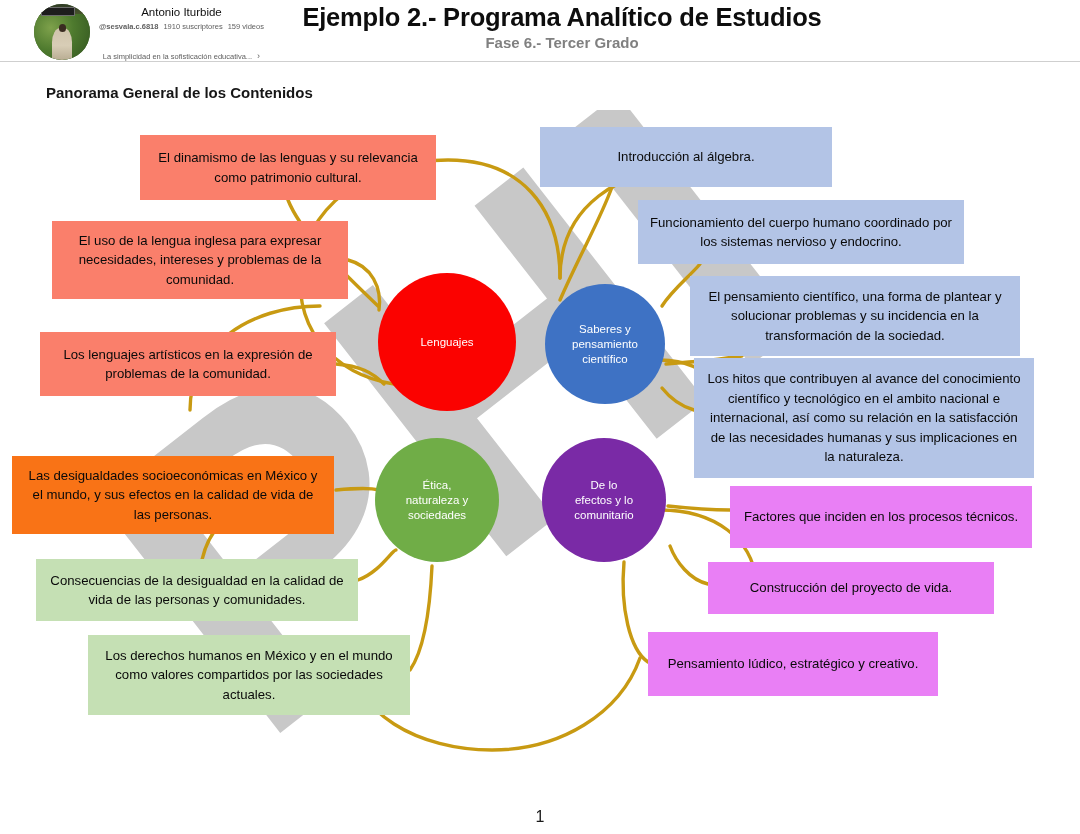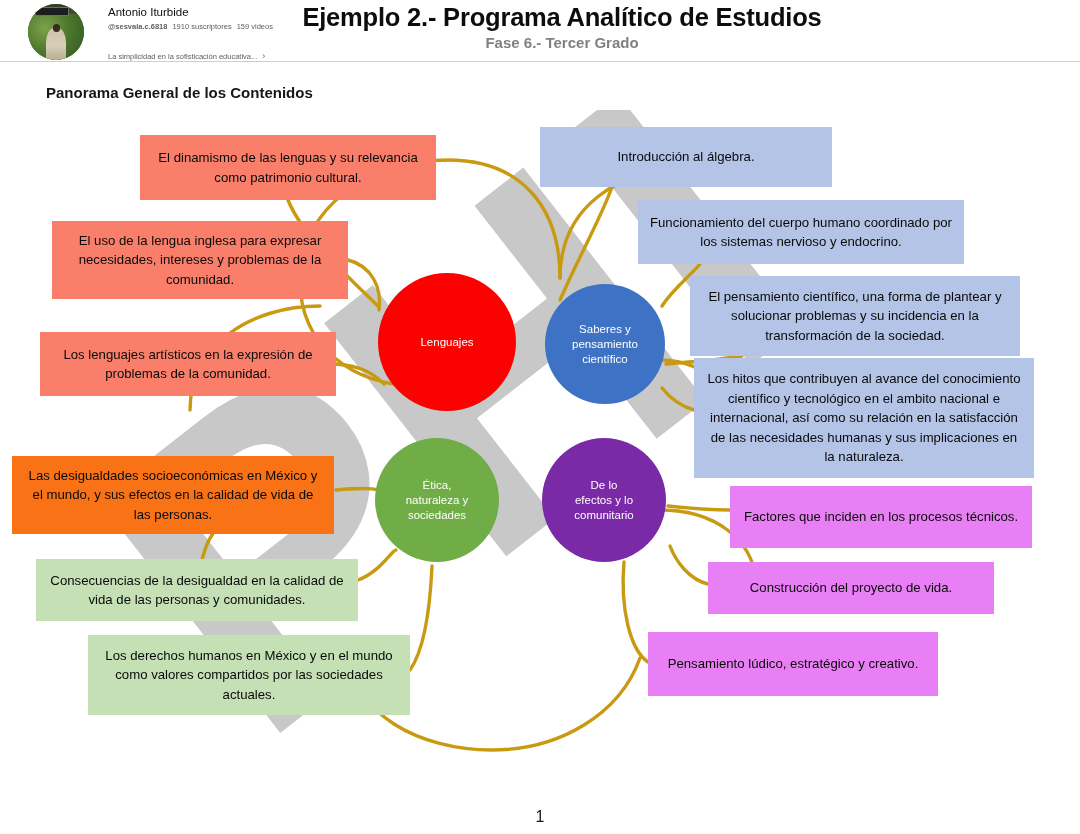--- a/index.html
+++ b/index.html
@@ -22,26 +22,27 @@
   
   #header {
     position: absolute;
     left: 0; top: 0;
     width: 1080px;
     height: 62px;
   }
 
   #channel-card {
     position: absolute;
-    left: 28px; top: 4px;
+    left: 34px; top: 4px;
     width: 240px;
     height: 56px;
     display: flex;
     align-items: flex-start;
-    gap: 24px;
+    gap: 9px;
+    text-align: center;
   }
 
   #avatar {
     width: 56px; height: 56px;
     border-radius: 50%;
     overflow: hidden;
     flex: 0 0 auto;
     position: relative;
     background: #4a6b33;
   }

